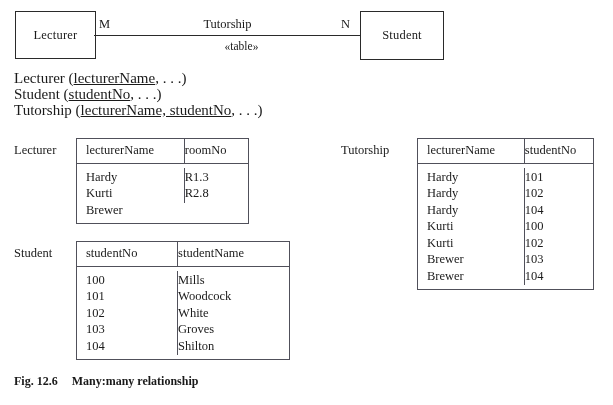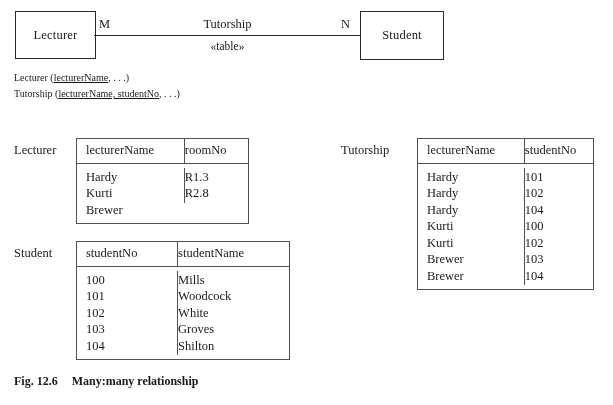--- a/index.html
+++ b/index.html
@@ -53,32 +53,32 @@
     white-space: nowrap;
   }
   #mult-m { left: 99px; top: 17px; }
   #mult-n { left: 341px; top: 17px; }
   #rel-name {
     left: 94px; top: 17px;
     width: 267px;
     text-align: center;
   }
   #rel-stereotype {
-    left: 94px; top: 40px;
+    left: 108px; top: 40px;
     width: 267px;
     text-align: center;
     font-size: 11.5px;
   }
 
   
   .schema-block {
     position: absolute;
     left: 14px;
     top: 70px;
-    font-size: 10px;
+    font-size: 15px;
     line-height: 16px;
   }
   .schema-line { white-space: nowrap; }
   .key { text-decoration: underline; }
 
   
   .tbl-label {
     position: absolute;
     font-size: 12.5px;
     white-space: nowrap;
@@ -158,20 +158,21 @@
   <div class="er-label" id="rel-stereotype">«table»</div>
 
   <div class="er-label" id="mult-n">N</div>
 
   <div class="er-box" id="student-entity">
     <span>Student</span>
   </div>
 
   <div class="schema-block">
     <div class="schema-line"><span>Lecturer (</span><span class="key">lecturerName</span><span>, . . .)</span></div>
+    <div class="schema-line"><span>Student (</span><span class="key">studentNo</span><span>, . . .)</span></div>
     <div class="schema-line"><span>Tutorship (</span><span class="key">lecturerName, studentNo</span><span>, . . .)</span></div>
   </div>
 
   <div class="tbl-label" id="lecturer-table-label">Lecturer</div>
 
   <div class="tbl" id="lecturer-table">
     <div class="tbl-row tbl-head">
       <div class="cell c0">lecturerName</div>
       <div class="cell c1">roomNo</div>
     </div>

